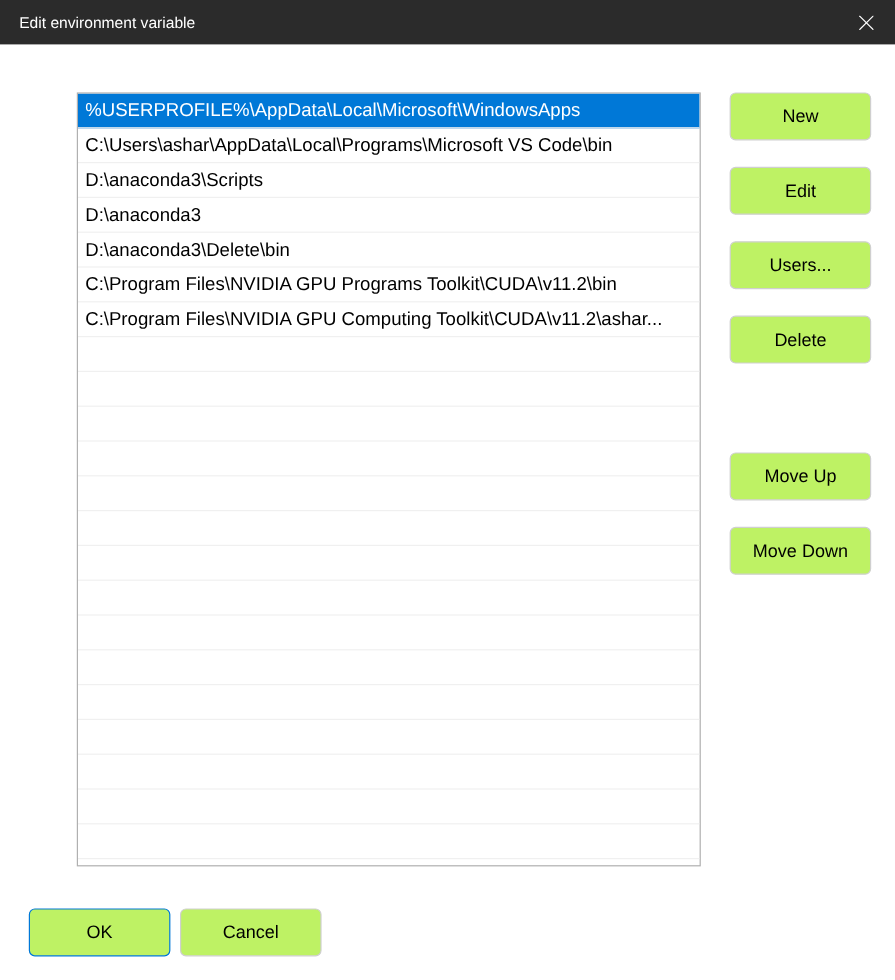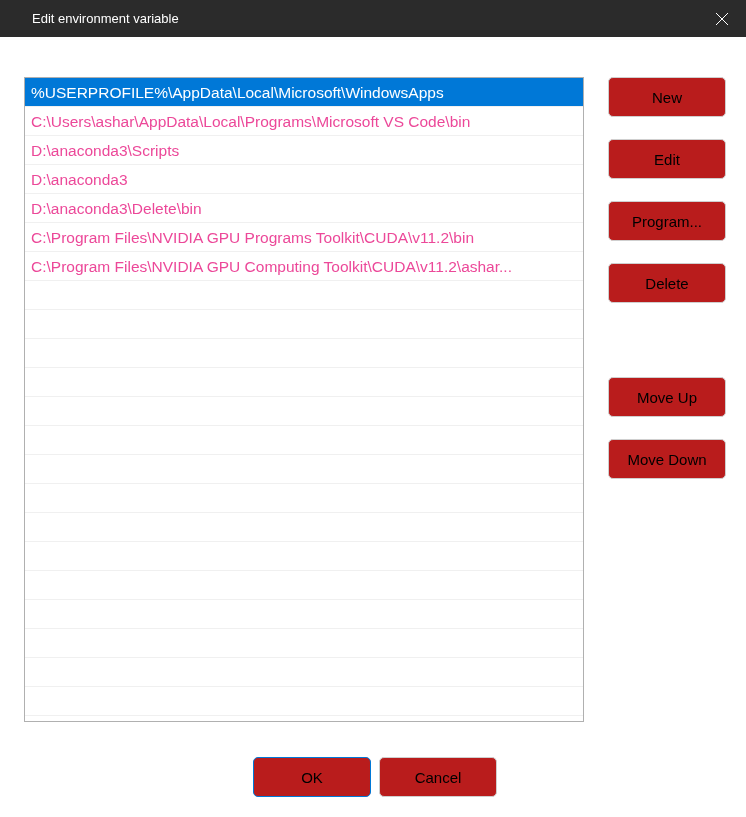--- a/index.html
+++ b/index.html
@@ -15,21 +15,21 @@
       overflow: hidden;
       display: flex;
       flex-direction: column;
     }
     .titlebar {
       background: #2b2b2b;
       height: 37px;
       display: flex;
       align-items: center;
       justify-content: space-between;
-      padding-left: 32px;
+      padding-left: 16px;
       color: #ffffff;
     }
     .titlebar-title {
       font-size: 13px;
       font-weight: 400;
     }
     .titlebar-close {
       width: 48px;
       height: 37px;
       display: flex;
@@ -51,27 +51,28 @@
       flex: 1;
       display: flex;
       gap: 24px;
     }
     .listbox {
       flex: 1;
       border: 1px solid #b0b0b0;
       background: #ffffff;
       overflow-y: auto;
       height: 645px;
+      margin-left: 40px;
     }
     .list-item {
       height: 29px;
       line-height: 29px;
       padding: 0 6px;
       font-size: 15.5px;
-      color: #ec4899;
+      color: #000000;
       white-space: nowrap;
       overflow: hidden;
       text-overflow: ellipsis;
       border-bottom: 1px solid #f0f0f0;
       cursor: default;
     }
     .list-item.selected {
       background: #0078d7;
       color: #ffffff;
     }
@@ -82,31 +83,31 @@
     .button-column {
       display: flex;
       flex-direction: column;
       gap: 0;
       width: 118px;
     }
     .btn {
       height: 40px;
       border: 1px solid #cfcfcf;
       border-radius: 5px;
-      background: #b91c1c;
+      background: #bef264;
       font-size: 15px;
       color: #000000;
       cursor: pointer;
       font-family: inherit;
     }
     .spacer-sm { height: 22px; }
     .spacer-lg { height: 74px; }
     .footer {
       display: flex;
-      justify-content: center;
+      justify-content: flex-start;
       gap: 8px;
       margin-top: 20px;
     }
     .footer .btn {
       width: 118px;
     }
     .btn.primary {
       border: 1.5px solid #0078d7;
     }
   </style>
@@ -147,21 +148,21 @@
         <div class="list-item empty"></div>
         <div class="list-item empty"></div>
         <div class="list-item empty"></div>
         <div class="list-item empty"></div>
       </div>
     <div class="button-column">
       <button class="btn">New</button>
       <div class="spacer-sm"></div>
       <button class="btn">Edit</button>
       <div class="spacer-sm"></div>
-      <button class="btn">Program...</button>
+      <button class="btn">Users...</button>
       <div class="spacer-sm"></div>
       <button class="btn">Delete</button>
       <div class="spacer-lg"></div>
       <button class="btn">Move Up</button>
       <div class="spacer-sm"></div>
       <button class="btn">Move Down</button>
       <div class="spacer-lg"></div>
     </div>
   </div>
   <div class="footer">

